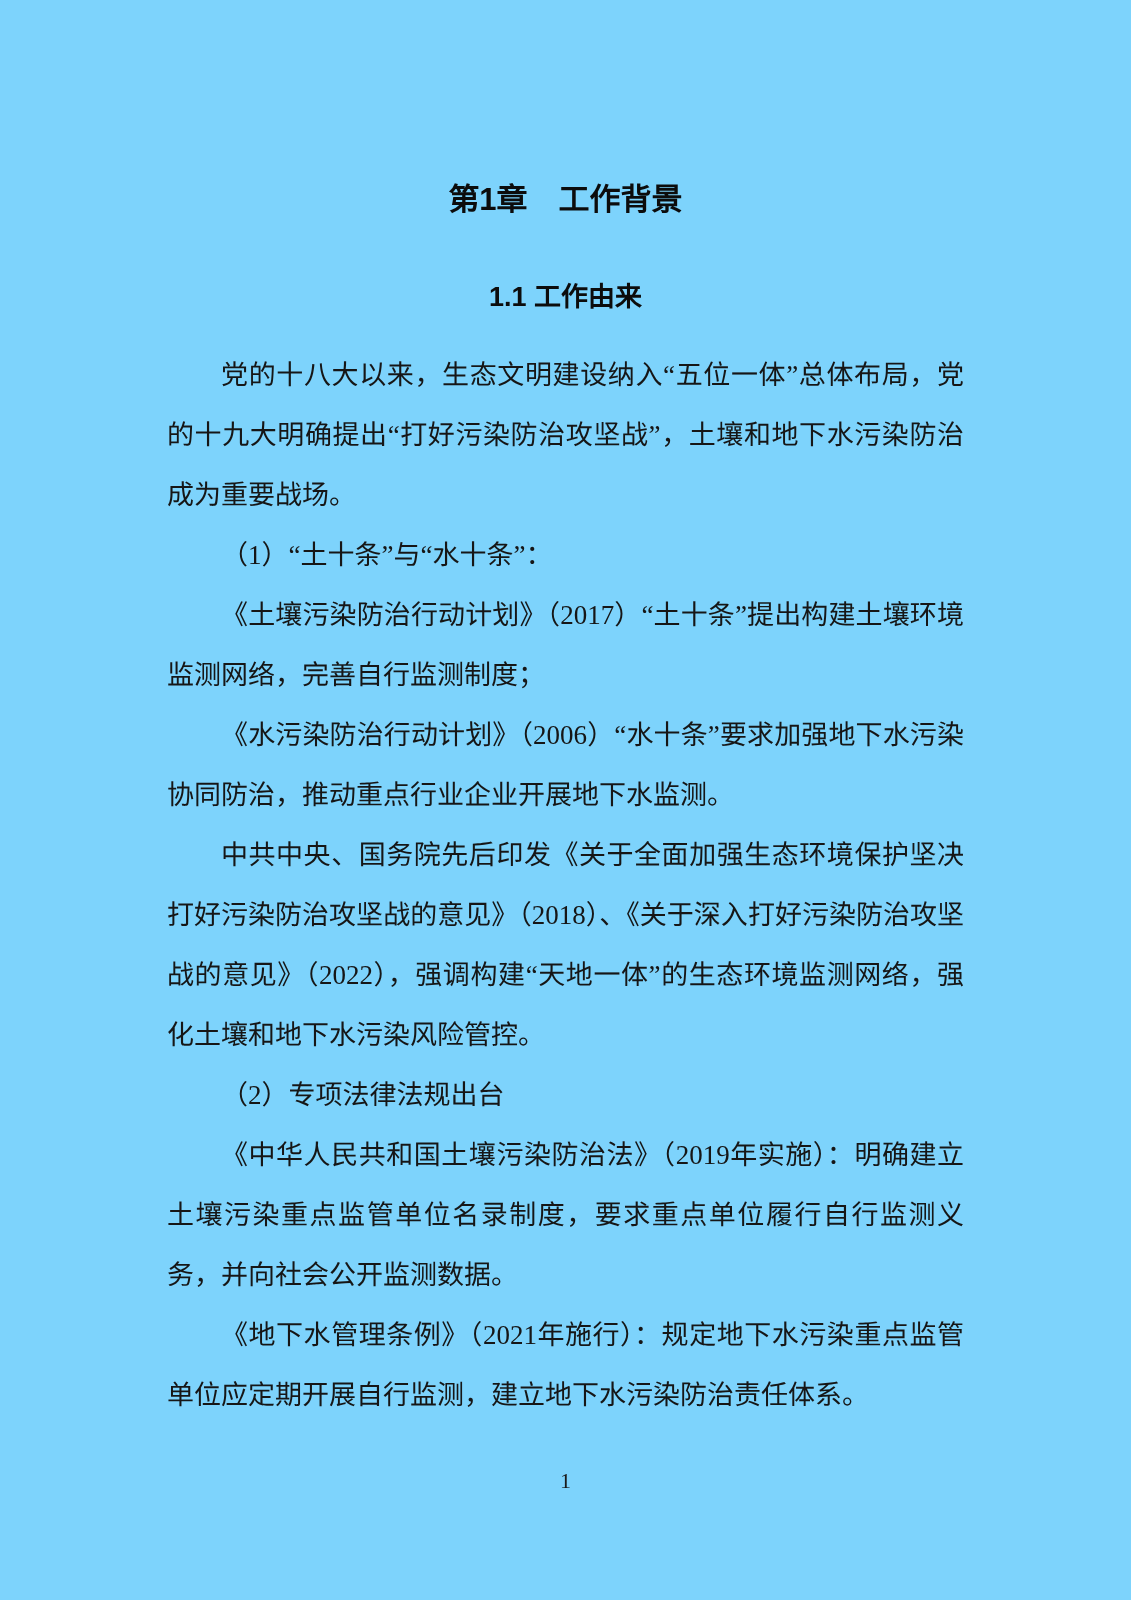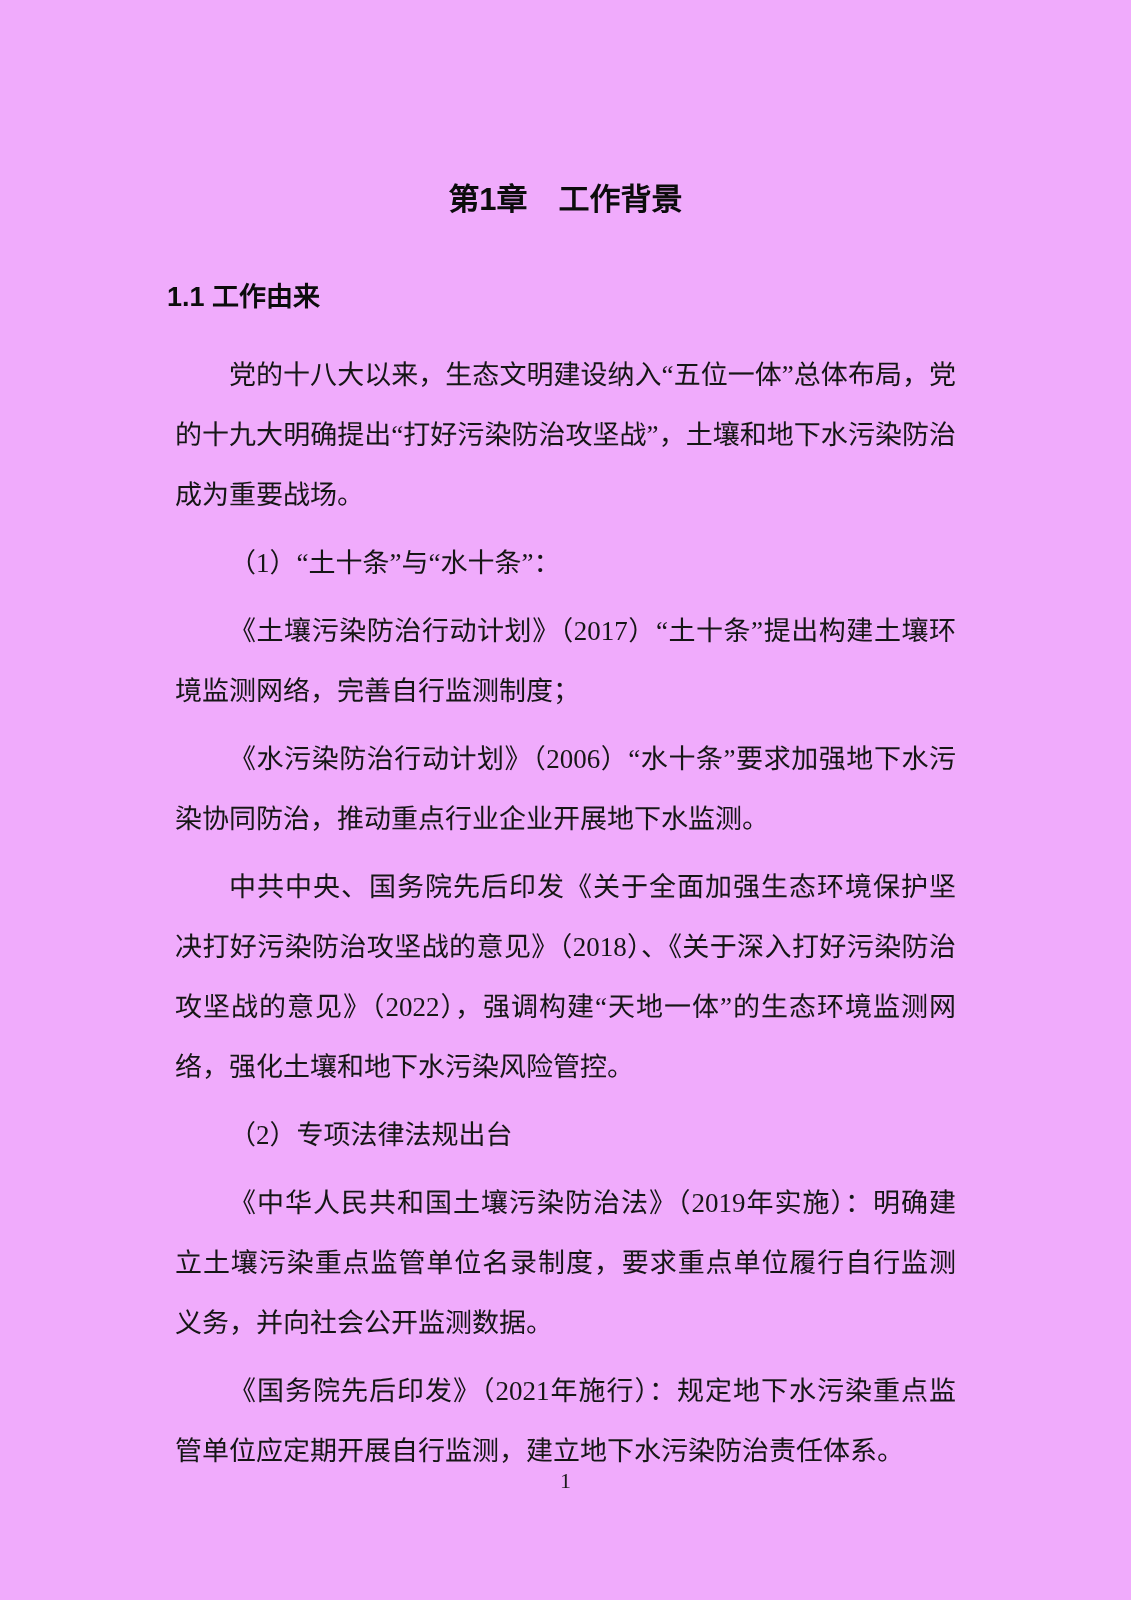--- a/index.html
+++ b/index.html
@@ -4,21 +4,21 @@
 <style>
   html, body {
     margin: 0;
     padding: 0;
     background: #ffffff;
   }
   .page {
     position: relative;
     width: 1131px;
     height: 1600px;
-    background: #f0abfc;
+    background: #7dd3fc;
     color: #121212;
     overflow: hidden;
     font-family: "Liberation Serif", serif;
   }
   .chapter-title {
     margin: 0;
     padding-top: 182px;
     text-align: center;
     font-family: "Liberation Sans", sans-serif;
     font-weight: 700;
@@ -27,31 +27,31 @@
     color: #0c0c0c;
     white-space: pre;
   }
   .section-heading {
     margin: 64px 167px 0 167px;
     font-family: "Liberation Sans", sans-serif;
     font-weight: 700;
     font-size: 27px;
     line-height: 30px;
     color: #0c0c0c;
-    text-align: left;
+    text-align: center;
   }
   .body-text {
     margin: 33px 167px 0 167px;
     font-size: 27px;
     line-height: 60px;
     text-align: justify;
     color: #161616;
   }
   .para {
-    margin: 8px;
+    margin: 0;
     padding: 0;
     text-indent: 2em;
   }
   .page-number {
     position: absolute;
     left: 0;
     right: 0;
     top: 1468px;
     text-align: center;
     font-family: "Liberation Serif", serif;
@@ -70,18 +70,18 @@
   <h2 class="section-heading">1.1 工作由来</h2>
 
   <div class="body-text">
     <p class="para">党的十八大以来，生态文明建设纳入“五位一体”总体布局，党的十九大明确提出“打好污染防治攻坚战”，土壤和地下水污染防治成为重要战场。</p>
     <p class="para">（1）“土十条”与“水十条”：</p>
     <p class="para">《土壤污染防治行动计划》（2017）“土十条”提出构建土壤环境监测网络，完善自行监测制度；</p>
     <p class="para">《水污染防治行动计划》（2006）“水十条”要求加强地下水污染协同防治，推动重点行业企业开展地下水监测。</p>
     <p class="para">中共中央、国务院先后印发《关于全面加强生态环境保护坚决打好污染防治攻坚战的意见》（2018）、《关于深入打好污染防治攻坚战的意见》（2022），强调构建“天地一体”的生态环境监测网络，强化土壤和地下水污染风险管控。</p>
     <p class="para">（2）专项法律法规出台</p>
     <p class="para">《中华人民共和国土壤污染防治法》（2019年实施）：明确建立土壤污染重点监管单位名录制度，要求重点单位履行自行监测义务，并向社会公开监测数据。</p>
-    <p class="para">《国务院先后印发》（2021年施行）：规定地下水污染重点监管单位应定期开展自行监测，建立地下水污染防治责任体系。</p>
+    <p class="para">《地下水管理条例》（2021年施行）：规定地下水污染重点监管单位应定期开展自行监测，建立地下水污染防治责任体系。</p>
   </div>
 
   <div class="page-number">1</div>
 
 </div>
 
 </body></html>

